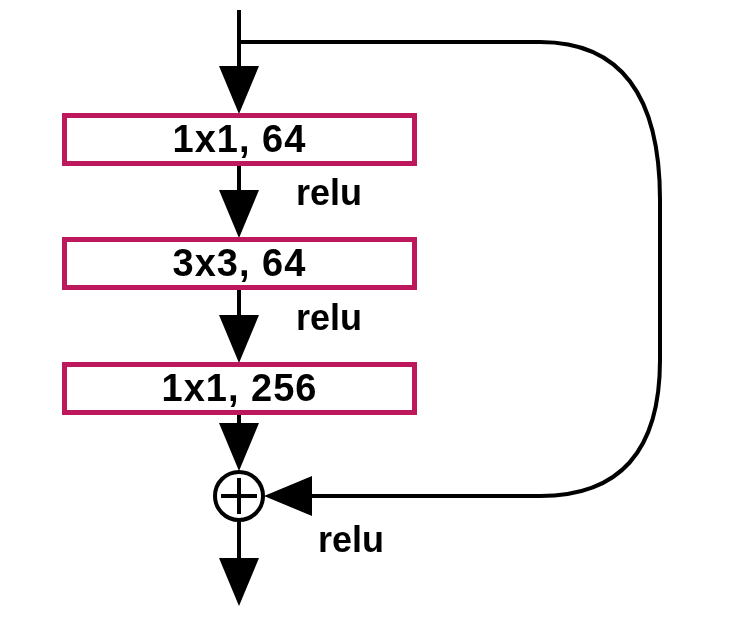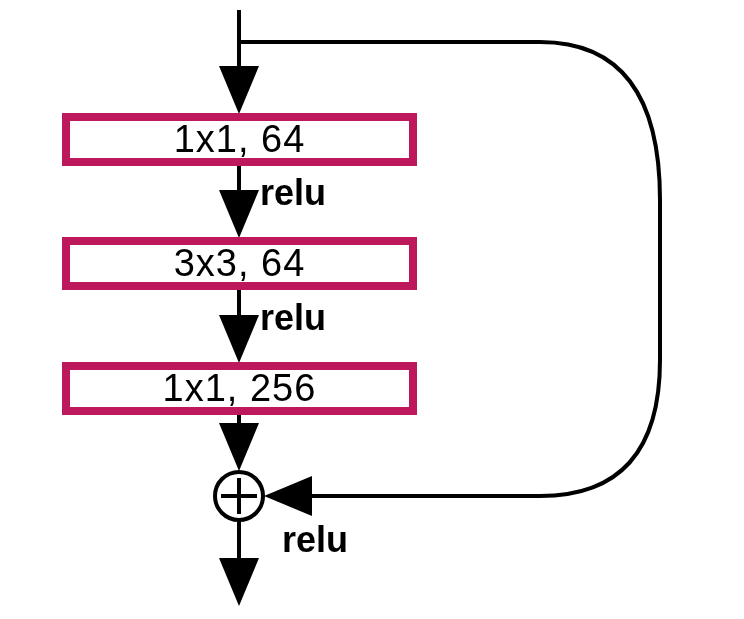--- a/index.html
+++ b/index.html
@@ -14,37 +14,38 @@
       font-family: Arial, sans-serif;
       position: relative;
     }
     .container {
       position: absolute;
       width: 744px;
       height: 619px;
     }
     .block {
       position: absolute;
-      border: 8px solid #be185d;
+      border: 5px solid #be185d;
       background: white;
       display: flex;
       align-items: center;
       justify-content: center;
       font-size: 38px;
-      font-weight: normal;
+      font-weight: bold;
       letter-spacing: 1px;
     }
     .block1 { left: 62px; top: 113px; width: 355px; height: 53px; }
     .block2 { left: 62px; top: 237px; width: 355px; height: 53px; justify-content: center; }
     .block3 { left: 62px; top: 362px; width: 355px; height: 53px; }
     
     .relu-label {
       position: absolute;
       font-size: 36px;
       font-weight: bold;
+      margin-left: 36px;
     }
     .relu1 { left: 260px; top: 172px; }
     .relu2 { left: 260px; top: 297px; }
     .relu3 { left: 282px; top: 519px; }
     
     .plus-circle {
       position: absolute;
       left: 213px;
       top: 470px;
       width: 52px;

